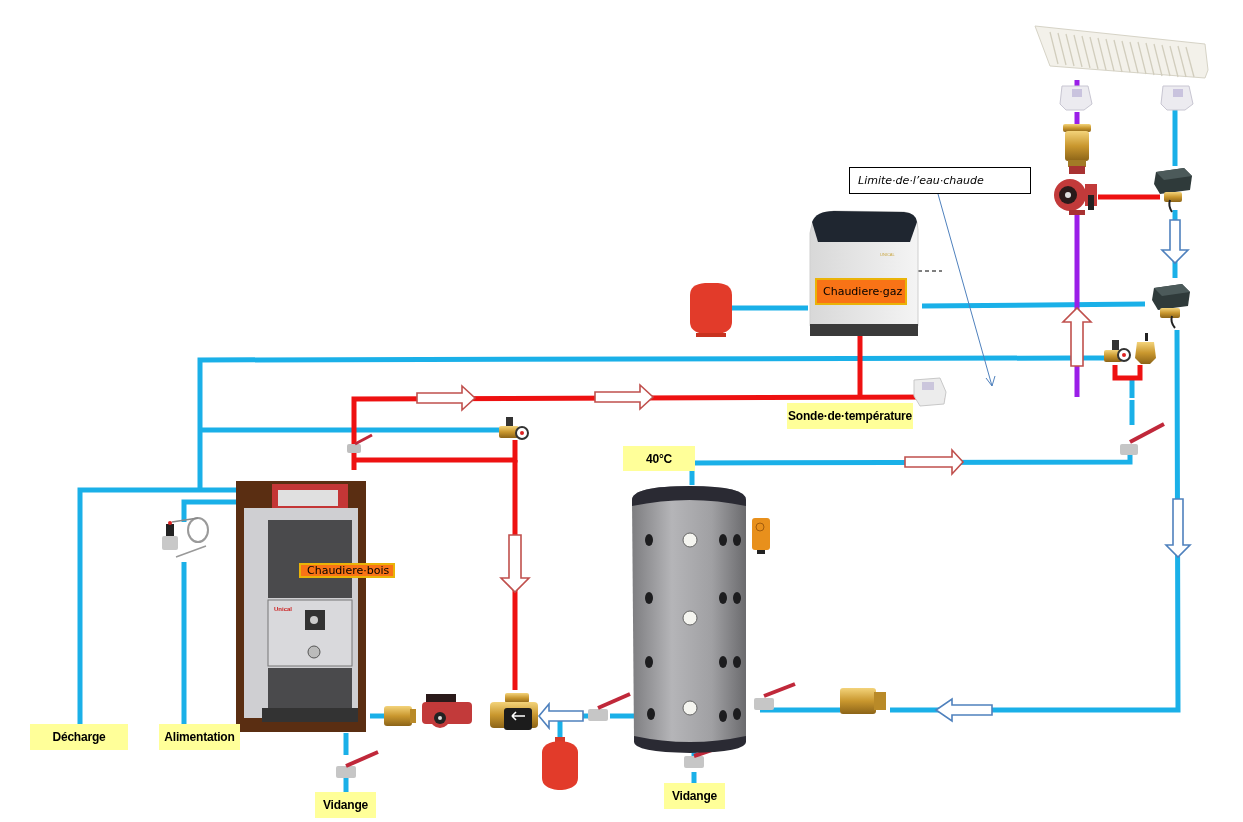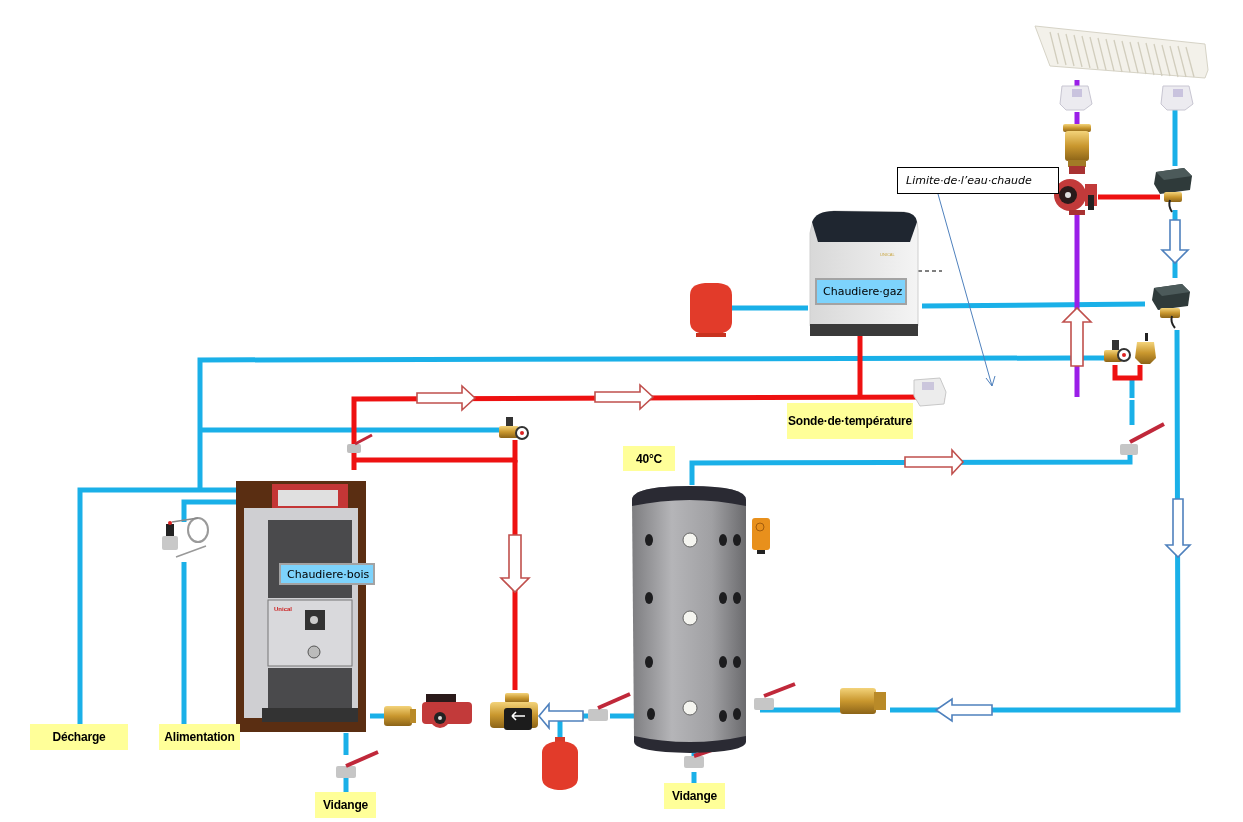--- a/index.html
+++ b/index.html
@@ -1,19 +1,19 @@
 <!DOCTYPE html>
 <html><head>
 <meta charset="utf-8">
 <style>
   html, body { margin:0; padding:0; background:#ffffff; }
   body { width:1243px; height:822px; position:relative; overflow:hidden; font-family:"Liberation Sans", sans-serif; }
   #diagram { position:absolute; left:0; top:0; width:1243px; height:822px; }
   .lbl-yellow { position:absolute; background:#ffff99; color:#000; font-family:"Liberation Sans Narrow","Liberation Sans", sans-serif; font-weight:bold; font-size:12px; display:flex; align-items:center; justify-content:center; letter-spacing:-0.2px; }
-  .lbl-box { position:absolute; background:#7dd3fc; border:2px solid #a3a3a3; color:#000; font-size:12px; display:flex; align-items:center; padding-left:6px; box-sizing:border-box; font-family:"DejaVu Sans", sans-serif; font-size:11px; }
+  .lbl-box { position:absolute; background:#f97316; border:2px solid #eab308; color:#000; font-size:12px; display:flex; align-items:center; padding-left:6px; box-sizing:border-box; font-family:"DejaVu Sans", sans-serif; font-size:11px; }
   .lbl-callout { position:absolute; background:#fff; border:1px solid #000; color:#000; font-style:italic; font-family:"DejaVu Sans", sans-serif; font-size:11px; display:flex; align-items:center; padding-left:8px; box-sizing:border-box; }
 </style>
 </head>
 <body>
 
 <svg id="diagram" viewBox="0 0 1243 822" xmlns="http://www.w3.org/2000/svg">
   <defs>
     <linearGradient id="gradPipe" x1="0" x2="1" y1="0" y2="0">
       <stop offset="0" stop-color="#ee1111"></stop>
       <stop offset="0.45" stop-color="#8a4aa0"></stop>
@@ -299,18 +299,18 @@
     <rect x="752" y="518" width="18" height="32" rx="3" fill="#e8901c"></rect>
     <circle cx="760" cy="527" r="4" fill="none" stroke="#a35c0c"></circle>
     <rect x="757" y="550" width="8" height="4" fill="#222"></rect>
   </g>
 </svg>
 
 <div class="lbl-yellow" style="left:30px;top:724px;width:98px;height:26px;">Décharge</div>
 <div class="lbl-yellow" style="left:127px;top:724px;width:81px;height:26px;margin-left:32px;">Alimentation</div>
 <div class="lbl-yellow" style="left:315px;top:792px;width:61px;height:26px;">Vidange</div>
 <div class="lbl-yellow" style="left:664px;top:783px;width:61px;height:26px;">Vidange</div>
-<div class="lbl-yellow" style="left:787px;top:403px;width:126px;height:36px;">Sonde·de·température</div>
-<div class="lbl-yellow" style="left:623px;top:446px;width:52px;height:25px;">40°C</div>
-
-<div class="lbl-box" style="left:279px;top:563px;width:96px;height:22px;text-align:center;">Chaudiere·bois</div>
+<div class="lbl-yellow" style="left:787px;top:403px;width:126px;height:26px;">Sonde·de·température</div>
+<div class="lbl-yellow" style="left:623px;top:446px;width:72px;height:25px;">40°C</div>
+
+<div class="lbl-box" style="left:299px;top:563px;width:96px;height:15px;text-align:center;">Chaudiere·bois</div>
 <div class="lbl-box" style="left:815px;top:278px;width:92px;height:27px;">Chaudiere·gaz</div>
-<div class="lbl-callout" style="left:849px;top:167px;width:162px;height:27px;margin-left:48px;">Limite·de·l’eau·chaude</div>
+<div class="lbl-callout" style="left:849px;top:167px;width:182px;height:27px;">Limite·de·l’eau·chaude</div>
 
 </body></html>

